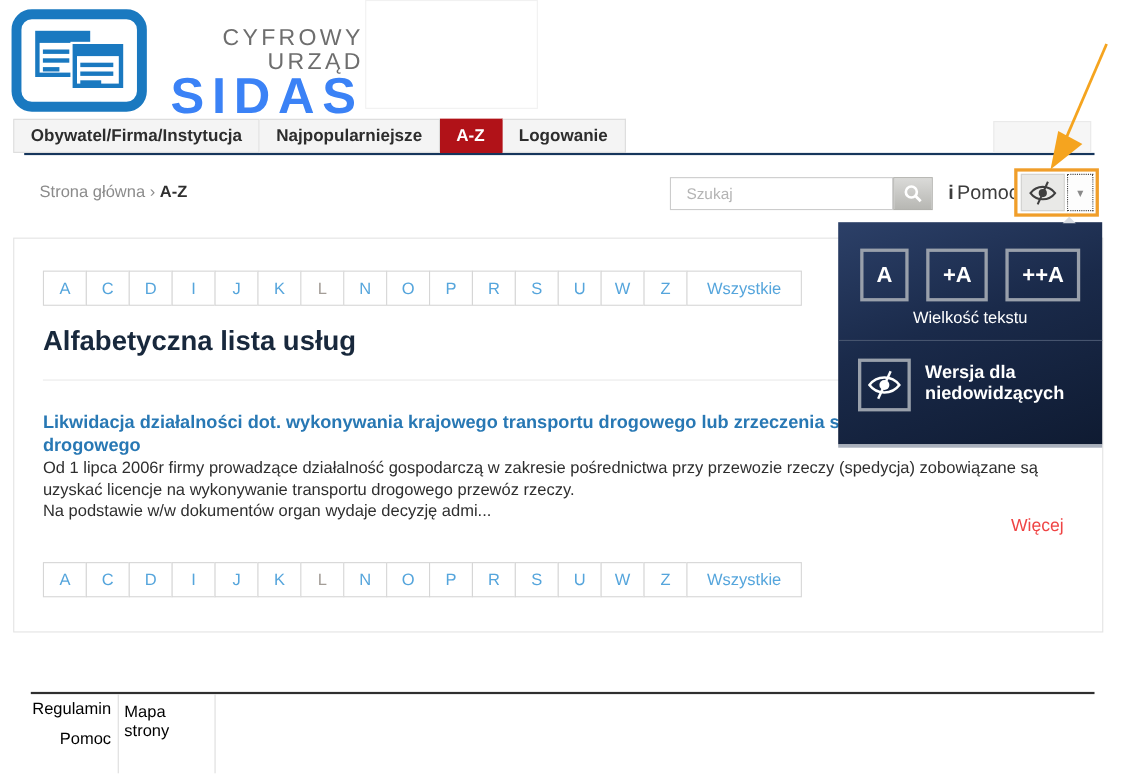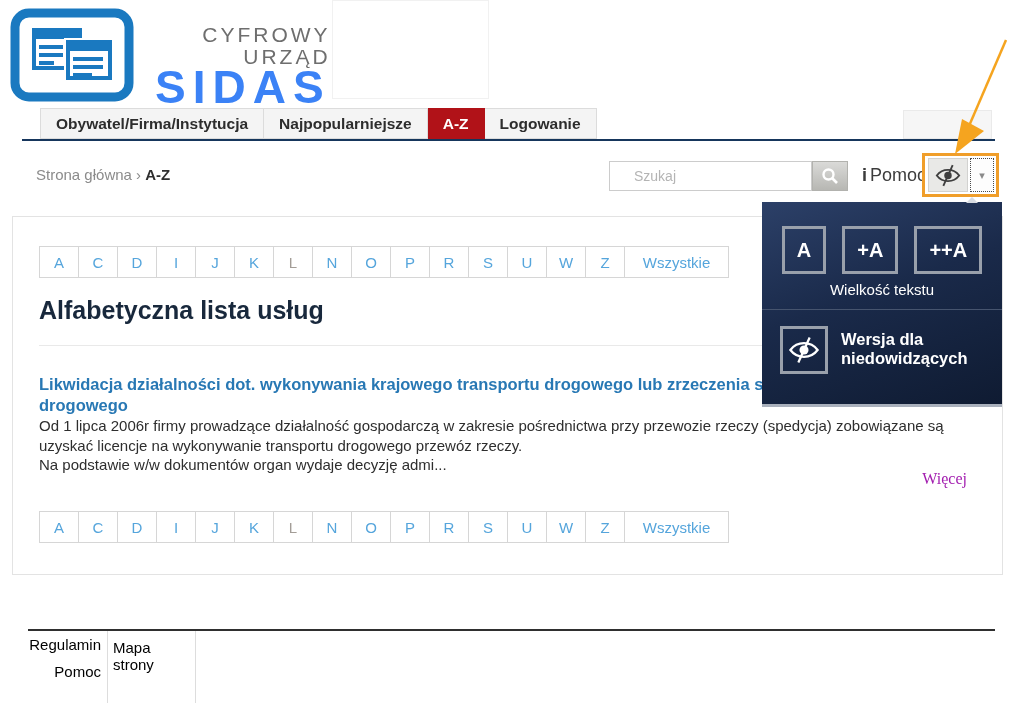--- a/index.html
+++ b/index.html
@@ -7,35 +7,35 @@
               font-family:"Liberation Sans", sans-serif; position:relative; }
 
   
   .logo-box { position:absolute; left:10px; top:8px; }
   .brand { position:absolute; left:155px; top:24px;text-align:right; }
   .brand-l1, .brand-l2 { color:#6e6e6e; font-size:21px; letter-spacing:3px; line-height:22px; }
   .brand-l3 { color:#3b82f6; font-size:46px; font-weight:bold; letter-spacing:7px; line-height:36px; margin-top:1px; }
   .header-artifact { position:absolute; left:332px; top:0; width:157px; height:99px; border:1px solid #f1f1f1; }
 
   
-  .nav { position:absolute; left:40px; top:108px; display:flex; z-index:2;justify-content:flex-end; }
+  .nav { position:absolute; left:12px; top:108px; display:flex; z-index:2;justify-content:flex-end; }
   .nav-tab { height:31px; line-height:29px; padding:0 15px; background:#f4f4f4;
              border:1px solid #dcdcdc; border-left:none; font-size:15.5px; font-weight:bold;
              color:#2d2d2d; cursor:pointer; white-space:nowrap; }
   .nav-tab:first-child { border-left:1px solid #dcdcdc; }
   .nav-tab.active { background:#b11218; border-color:#b11218; color:#fff; }
   .nav-underline { position:absolute; left:22px; top:139px; width:973px; height:2px; background:#16365c; }
   .nav-right-box { position:absolute; left:903px; top:110px; width:89px; height:29px;
                    background:#f6f6f6; border:1px solid #eaeaea; }
 
   
   .breadcrumb { position:absolute; left:36px; top:166px; font-size:15px; color:#8b8b8b; }
   .breadcrumb .cur { color:#2f2f2f; font-weight:bold; }
   .search-input { position:absolute; left:609px; top:161px; width:203px; height:30px;
-                  border:1px solid #ccc; padding:0 24px; font-size:14px; color:#555; outline:none; }
+                  border:1px solid #ccc; padding:0 14px; font-size:14px; color:#555; outline:none; }
   .search-input::placeholder { color:#b4b4b4; }
   .search-btn { position:absolute; left:812px; top:161px; width:36px; height:30px;
                 background:linear-gradient(#dadad8,#b7b7b3); border:1px solid #b2b2ae;
                 display:flex; align-items:center; justify-content:center; cursor:pointer; }
   .help { position:absolute; left:862px; top:165px; font-size:18px; color:#3c3c3c; }
   .help .iglyph { font-weight:900; margin-right:3px; }
 
   
   .widget { position:absolute; left:922px; top:153px; width:77px; height:44px;
             border:3px solid #f09e2a; background:#fff; display:flex; align-items:center; z-index:6; }
@@ -75,21 +75,21 @@
                 display:flex; align-items:center; justify-content:center;
                 font-size:15px; color:#55a5dc; cursor:pointer; background:#fff; }
   .alpha-cell:first-child { margin-left:0; }
   .alpha-cell.disabled { color:#a39d97; cursor:default; }
   .alpha-cell.wide { width:105px; }
   .page-title { position:absolute; left:26px; top:79px; font-size:25px; font-weight:bold; color:#18283c; }
   .title-rule { position:absolute; left:26px; top:128px; width:939px; height:1px; background:#e9e9e9; }
   .article { position:absolute; left:26px; top:157px; }
   .article-title div { white-space:nowrap; color:#2878b4; font-weight:bold; font-size:16.5px; line-height:21px; }
   .article-body div { white-space:nowrap; color:#2e2e2e; font-size:15px; line-height:19.5px; }
-  .more-link { position:absolute; right:35px; top:253px; color:#a21caf; font-size:16px; cursor:pointer;font-family:Liberation Serif, serif; }
+  .more-link { position:absolute; right:35px; top:253px; color:#ef4444; font-size:16px; cursor:pointer; }
 
   
   .footer-rule { position:absolute; left:28px; top:629px; width:967px; height:2px; background:#2f2f2f; }
   .footer { position:absolute; left:28px; top:631px; display:flex; font-size:15px; }
   .f-col1 { width:80px; height:72px; text-align:right; padding:5px 6px 0 0; border-right:1px solid #ddd; }
   .f-col2 { width:88px; height:72px; padding:8px 0 0 5px; border-right:1px solid #ddd; }
   .f-link { color:#000000; cursor:pointer; display:inline-block; }
   .f-link.pomoc { margin-top:10px; }
 </style>
 </head>

